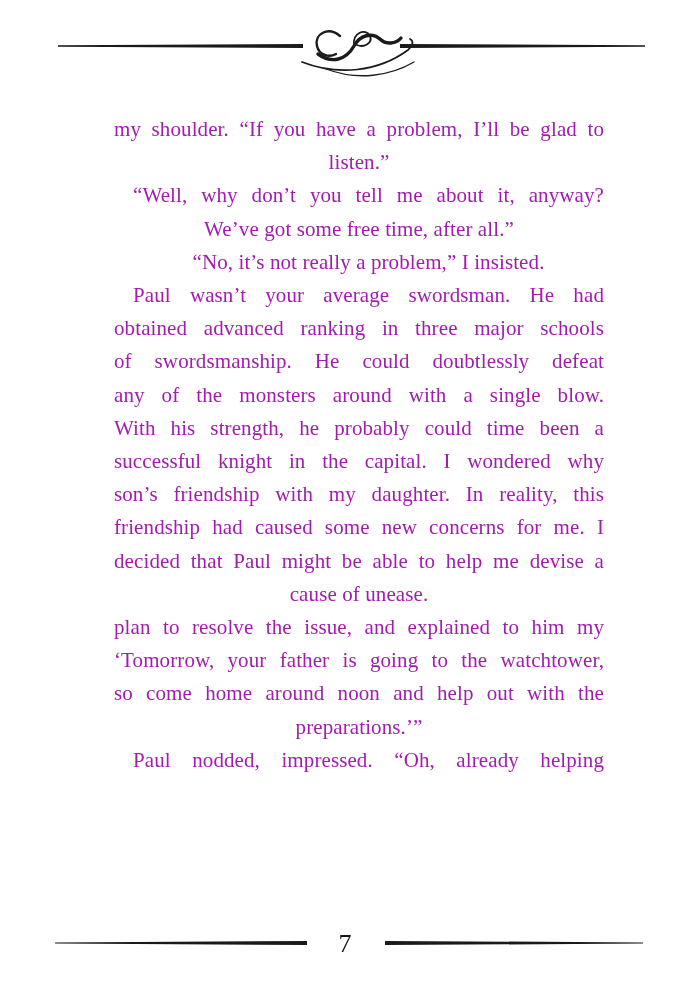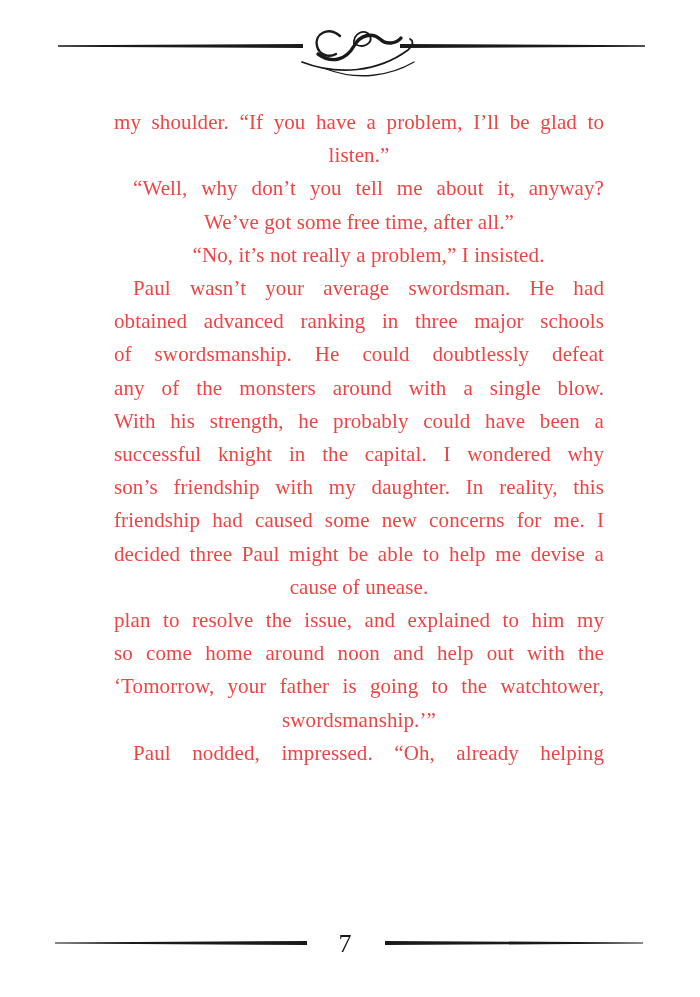--- a/index.html
+++ b/index.html
@@ -19,25 +19,25 @@
     left: 30px; top: 18px;
     width: 640px; height: 64px;
   }
   .footer-divider {
     position: absolute;
     left: 30px; top: 928px;
     width: 640px; height: 34px;
   }
   .text-block {
     position: absolute;
-    left: 114px; top: 106px;
+    left: 114px; top: 113px;
     width: 490px;
     font-size: 21px;
     line-height: 33.2px;
-    color: #ef4444;
+    color: #a21caf;
     letter-spacing: 0.1px;
   }
   .paragraph { margin: 0; }
   .line { text-align: center; white-space: normal; }
   .line.stretch { text-align: justify; text-align-last: justify; }
   .line.indent { padding-left: 19px; }
   .page-number {
     position: absolute;
     top: 929px; left: 0;
     width: 690px;
@@ -76,32 +76,32 @@
         <div class="line">We’ve got some free time, after all.”</div>
       </div>
       <div class="paragraph">
         <div class="line indent">“No, it’s not really a problem,” I insisted.</div>
       </div>
       <div class="paragraph">
         <div class="line stretch indent">Paul wasn’t your average swordsman. He had</div>
         <div class="line stretch">obtained advanced ranking in three major schools</div>
         <div class="line stretch">of swordsmanship. He could doubtlessly defeat</div>
         <div class="line stretch">any of the monsters around with a single blow.</div>
-        <div class="line stretch">With his strength, he probably could have been a</div>
+        <div class="line stretch">With his strength, he probably could time been a</div>
         <div class="line stretch">successful knight in the capital. I wondered why</div>
         <div class="line stretch">son’s friendship with my daughter. In reality, this</div>
         <div class="line stretch">friendship had caused some new concerns for me. I</div>
-        <div class="line stretch">decided three Paul might be able to help me devise a</div>
+        <div class="line stretch">decided that Paul might be able to help me devise a</div>
         <div class="line">cause of unease.</div>
         <div class="line stretch">plan to resolve the issue, and explained to him my</div>
       </div>
       <div class="paragraph">
+        <div class="line stretch">‘Tomorrow, your father is going to the watchtower,</div>
         <div class="line stretch">so come home around noon and help out with the</div>
-        <div class="line stretch">‘Tomorrow, your father is going to the watchtower,</div>
-        <div class="line">swordsmanship.’”</div>
+        <div class="line">preparations.’”</div>
       </div>
       <div class="paragraph">
         <div class="line stretch indent">Paul nodded, impressed. “Oh, already helping</div>
       </div>
     </div>
 
   <svg class="footer-divider" viewBox="0 0 640 34" aria-hidden="true">
     <polygon class="ink" points="25,14.4 277,12.9 277,17.1 25,15.6"></polygon>
     <polygon class="ink" points="355,12.9 613,14.4 613,15.6 355,17.1"></polygon>
   </svg>

